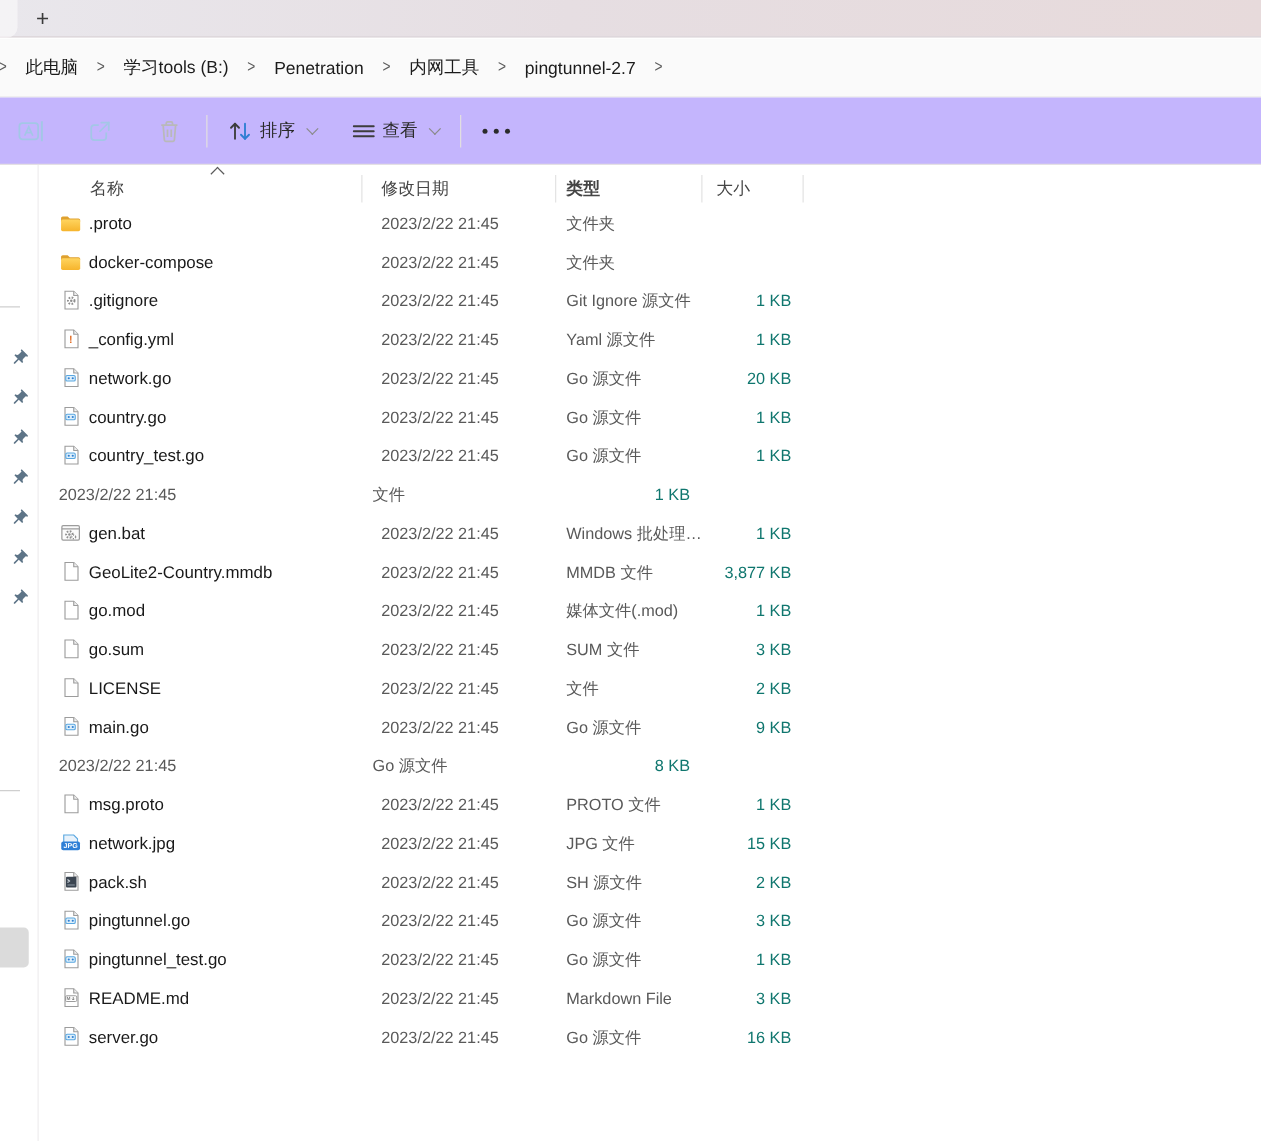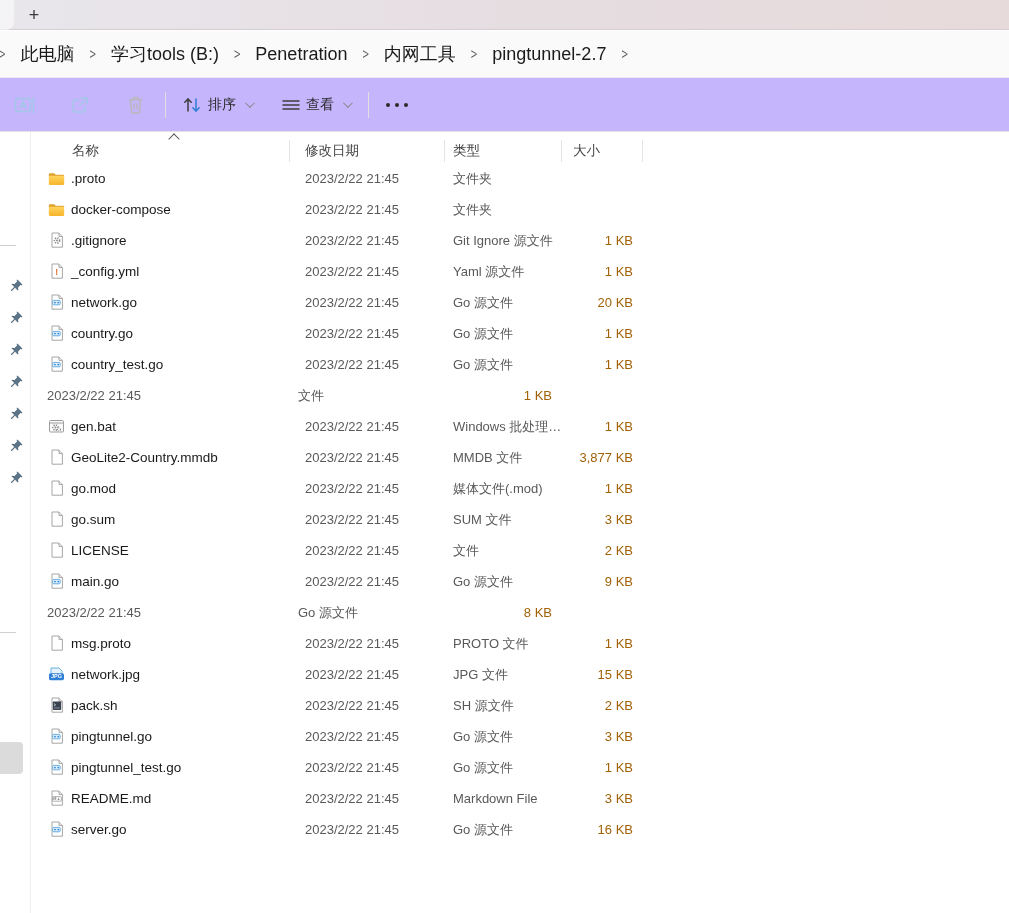--- a/index.html
+++ b/index.html
@@ -12,21 +12,21 @@
     border-bottom:1px solid #d5cdd2; }
   .tab-remnant { position:absolute; left:-10px; top:0; width:24px; height:30px;
     background:rgba(250,249,251,.65); border-radius:0 0 8px 0; }
   .new-tab-btn { position:absolute; left:22px; top:4px; width:24px; height:24px;
     font-size:18px; font-weight:300; color:#3a3a3a; text-align:center; line-height:23px;
     border-radius:4px; cursor:default; }
 
   
   .crumbbar { position:absolute; left:0; top:31px; width:1009px; height:47px;
     background:#fafafa; border-bottom:1px solid #eceaec; display:flex; align-items:center; }
-  .crumb { font-size:18px; color:#1b1b1b; padding:6px 10px; border-radius:4px; white-space:nowrap; }
+  .crumb { font-size:14px; color:#1b1b1b; padding:6px 10px; border-radius:4px; white-space:nowrap; }
   .crumb-sep { font-size:11px; color:#5c5c5c; padding:0 5px; transform:scaleY(1.25); }
   .crumb-sep.lead { margin-left:-6px; }
 
   
   .toolbar { position:absolute; left:0; top:78px; width:1009px; height:54px;
     background:#c4b5fd; border-bottom:1px solid #e4e0e4;
     box-shadow:0 1px 2px rgba(0,0,0,0.03); display:flex; align-items:center; }
   .tb-btn { display:flex; align-items:center; gap:6px; height:36px; padding:0 8px;
     border-radius:4px; color:#2b2b2b; font-size:14px; }
   .tb-sep { width:1px; height:26px; background:#e1dee1; margin:0 8px; }
@@ -41,35 +41,35 @@
   .nav-sel { position:absolute; left:0; top:610px; width:23px; height:32px;
     background:#dbdbdb; border-radius:0 4px 4px 0; }
 
   
   .list-header { position:absolute; left:32px; top:6px; display:grid;
     grid-template-columns:258px 155px 117px 81px; height:26px; align-items:center; }
   .hcell { font-size:13.5px; color:#454545; border-right:1px solid #e4e4e4; height:22px;
     display:flex; align-items:center; white-space:nowrap; }
   .hcell.name { padding-left:28px;margin-left:12px; }
   .hcell.date { padding-left:15px; }
-  .hcell.type { padding-left:8px; }
+  .hcell.type { padding-left:8px;font-weight:bold; }
   .hcell.size { padding-left:11px; }
   .sort-caret { position:absolute; left:138px; top:-3px; width:8px; height:8px;
     border-left:1.4px solid #5a5a5a; border-top:1.4px solid #5a5a5a; transform:rotate(45deg); }
 
   
   .rows { position:absolute; left:32px; top:31px; width:650px; }
   .frow { display:grid; grid-template-columns:258px 155px 117px 81px; height:31px; align-items:center; }
   .cell { white-space:nowrap; overflow:hidden; }
   .c-name { padding-left:16px; display:flex; align-items:center; gap:6px;
     font-size:13.5px; color:#191919; }
   .c-name .fic { flex:0 0 auto; width:17px; height:17px; display:flex; align-items:center; justify-content:center; }
   .c-date { padding-left:15px; font-size:13px; color:#595959; }
   .c-type { padding-left:8px;  font-size:13px; color:#595959; text-overflow:ellipsis; }
-  .c-size { padding-right:10px; font-size:13px; color:#a16207; text-align:right; }
+  .c-size { padding-right:10px; font-size:13px; color:#0f766e; text-align:right; }
 </style>
 </head>
 <body>
 
 <div class="tabbar">
   <div class="tab-remnant"></div>
   <div class="new-tab-btn">+</div>
 </div>
 
 <div class="crumbbar">

